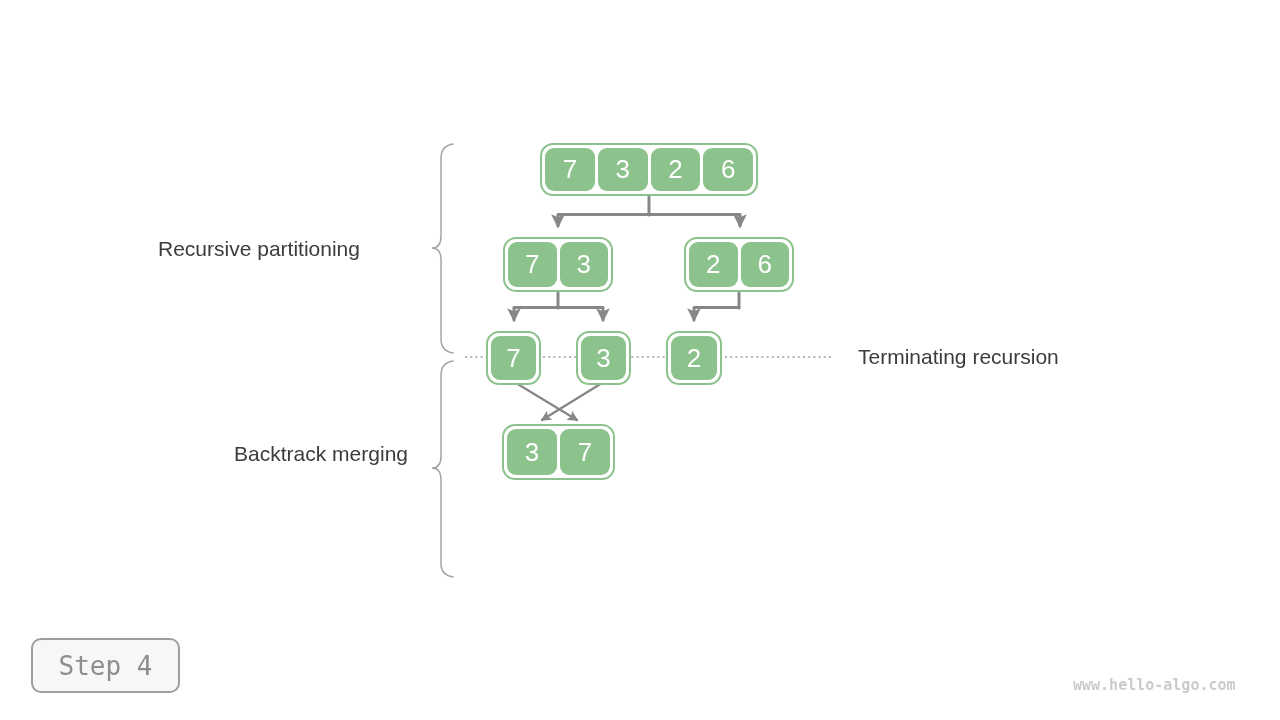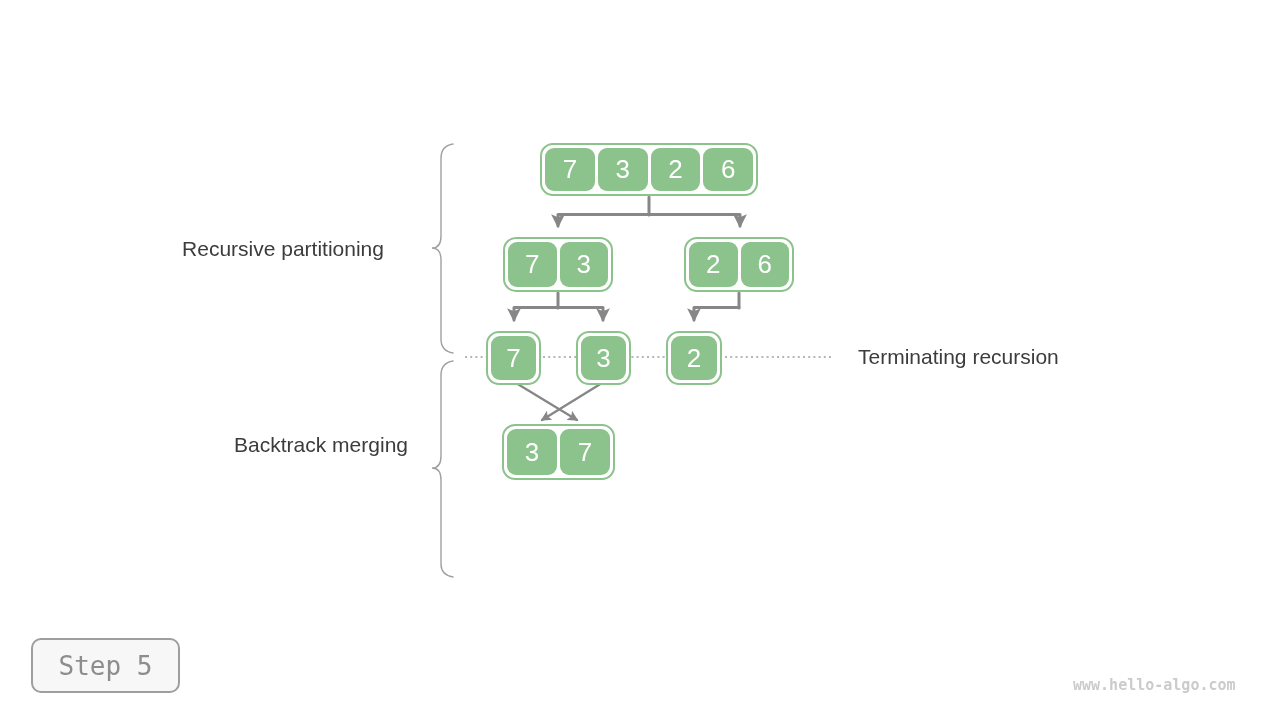--- a/index.html
+++ b/index.html
@@ -57,22 +57,22 @@
   .node-leaf-right  { left: 666px; top: 331px; width: 56px;  height: 54px; }
   .node-merged-pair { left: 502px; top: 424px; width: 113px; height: 56px; }
 
   .side-label {
     position: absolute;
     color: var(--label);
     font-size: 21px;
     line-height: 25px;
     white-space: nowrap;
   }
-  .lbl-recursive   { left: 158px; top: 236px; width: 250px; text-align: center; }
-  .lbl-backtrack   { left: 158px; top: 432px; width: 250px; text-align: right; }
+  .lbl-recursive   { left: 158px; top: 236px; width: 250px; text-align: left; }
+  .lbl-backtrack   { left: 158px; top: 441px; width: 250px; text-align: right; }
   .lbl-terminating { left: 858px; top: 344px; text-align: left; }
 
   .step-badge {
     position: absolute;
     left: 31px; top: 638px;
     width: 149px; height: 55px;
     box-sizing: border-box;
     background: var(--badge-bg);
     border: 2px solid var(--badge-border);
     border-radius: 10px;
@@ -162,17 +162,17 @@
 
   <div class="node node-merged-pair">
     <div class="cell">3</div>
     <div class="cell">7</div>
   </div>
 
   <div class="side-label lbl-recursive">Recursive partitioning</div>
   <div class="side-label lbl-backtrack">Backtrack merging</div>
   <div class="side-label lbl-terminating">Terminating recursion</div>
 
-  <div class="step-badge">Step 5</div>
+  <div class="step-badge">Step 4</div>
 
   <div class="watermark">www.hello-algo.com</div>
 
 </div>
 
 </body></html>

